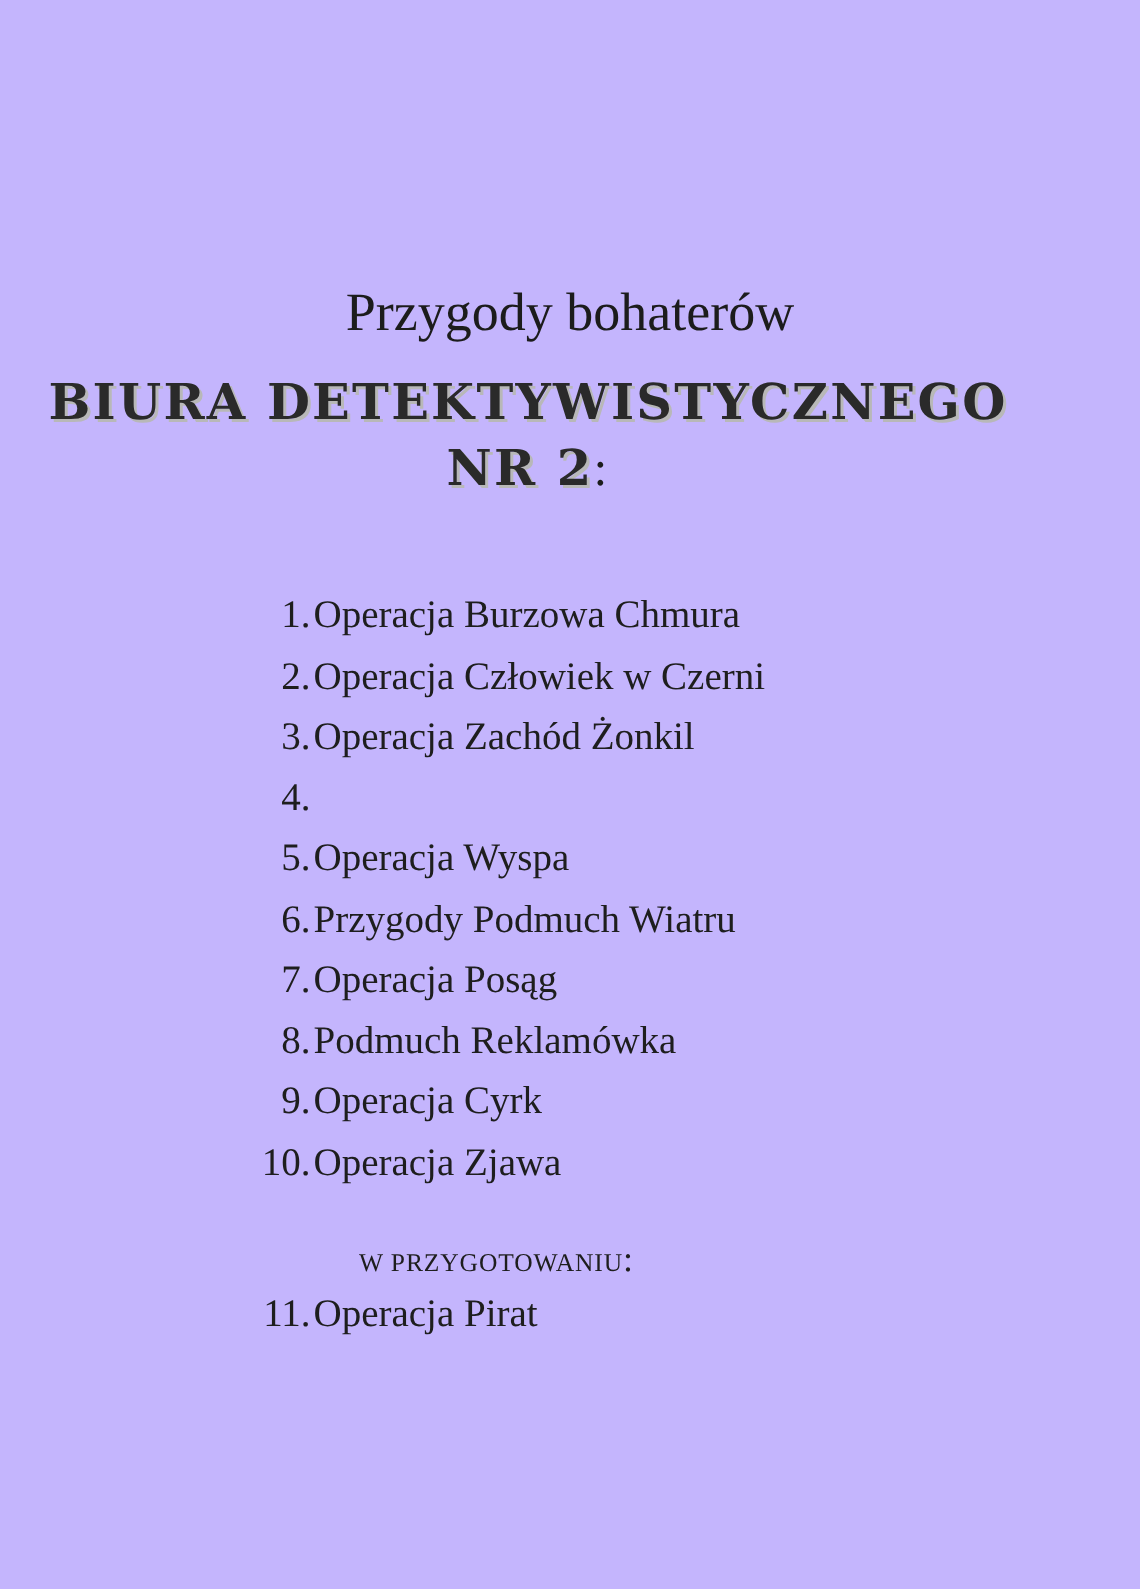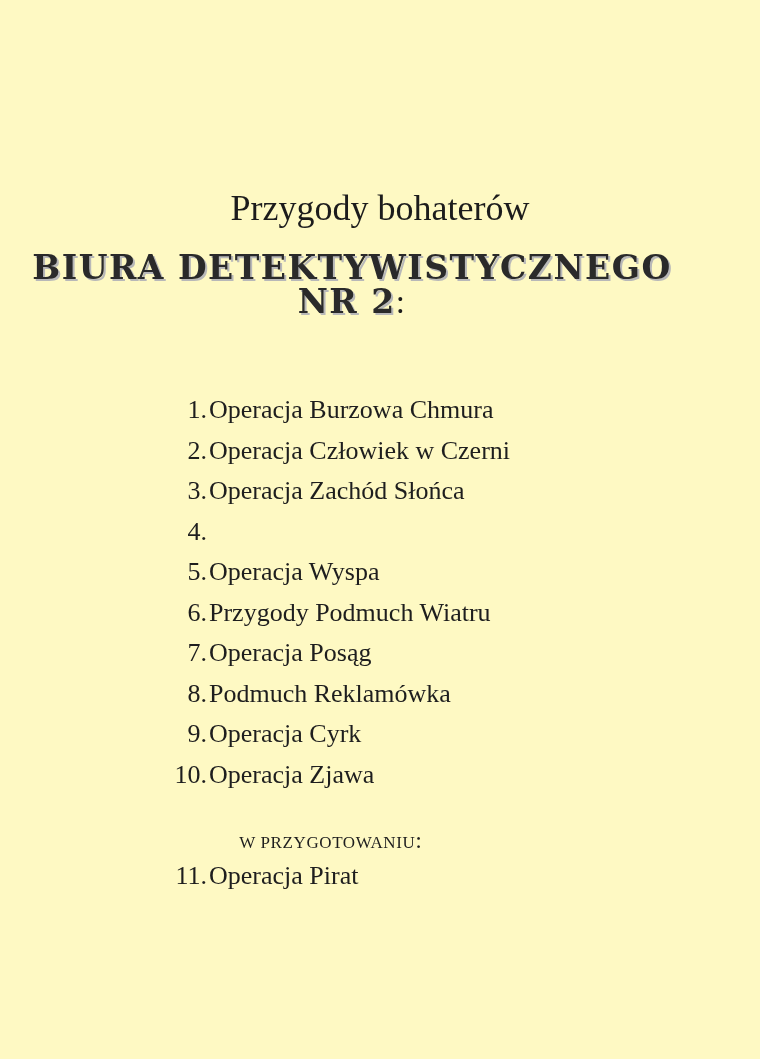--- a/index.html
+++ b/index.html
@@ -13,21 +13,21 @@
     position: relative;
     overflow: hidden;
     color: #1e1e1e;
     font-family: "Liberation Serif", "DejaVu Serif", serif;
   }
   .page {
     position: absolute;
     left: 0; top: 0;
     width: 760px;
     height: 1059px;
-    background: #fef9c3;
+    background: #c4b5fd;
   }
   .subtitle {
     position: absolute;
     left: 0;
     width: 760px;
     top: 186px;
     text-align: center;
     font-size: 36px;
     line-height: 44px;
     color: #1c1c1c;
@@ -38,21 +38,21 @@
     width: 704px;
     text-align: center;
     font-family: "DejaVu Serif", "Liberation Serif", serif;
     font-weight: bold;
     font-size: 33px;
     letter-spacing: 1.5px;
     color: #2a2a2a;
     text-shadow: 2px 2px 0 #b8b8b8;
   }
   .series-title.line1 { top: 246px; line-height: 44px; }
-  .series-title.line2 { top: 280px; line-height: 44px; }
+  .series-title.line2 { top: 290px; line-height: 44px; }
   .series-title .colon {
     font-family: "Liberation Serif", serif;
     font-weight: normal;
     text-shadow: none;
     color: #1c1c1c;
   }
   .books {
     position: absolute;
     left: 0;
     top: 390px;
@@ -126,21 +126,21 @@
     <li class="book">
       <span class="num">1.</span>
       <span class="title">Operacja Burzowa Chmura</span>
     </li>
     <li class="book">
       <span class="num">2.</span>
       <span class="title">Operacja Człowiek w Czerni</span>
     </li>
     <li class="book">
       <span class="num">3.</span>
-      <span class="title">Operacja Zachód Słońca</span>
+      <span class="title">Operacja Zachód Żonkil</span>
     </li>
     <li class="book">
       <span class="num">4.</span>
     </li>
     <li class="book">
       <span class="num">5.</span>
       <span class="title">Operacja Wyspa</span>
     </li>
     <li class="book">
       <span class="num">6.</span>

